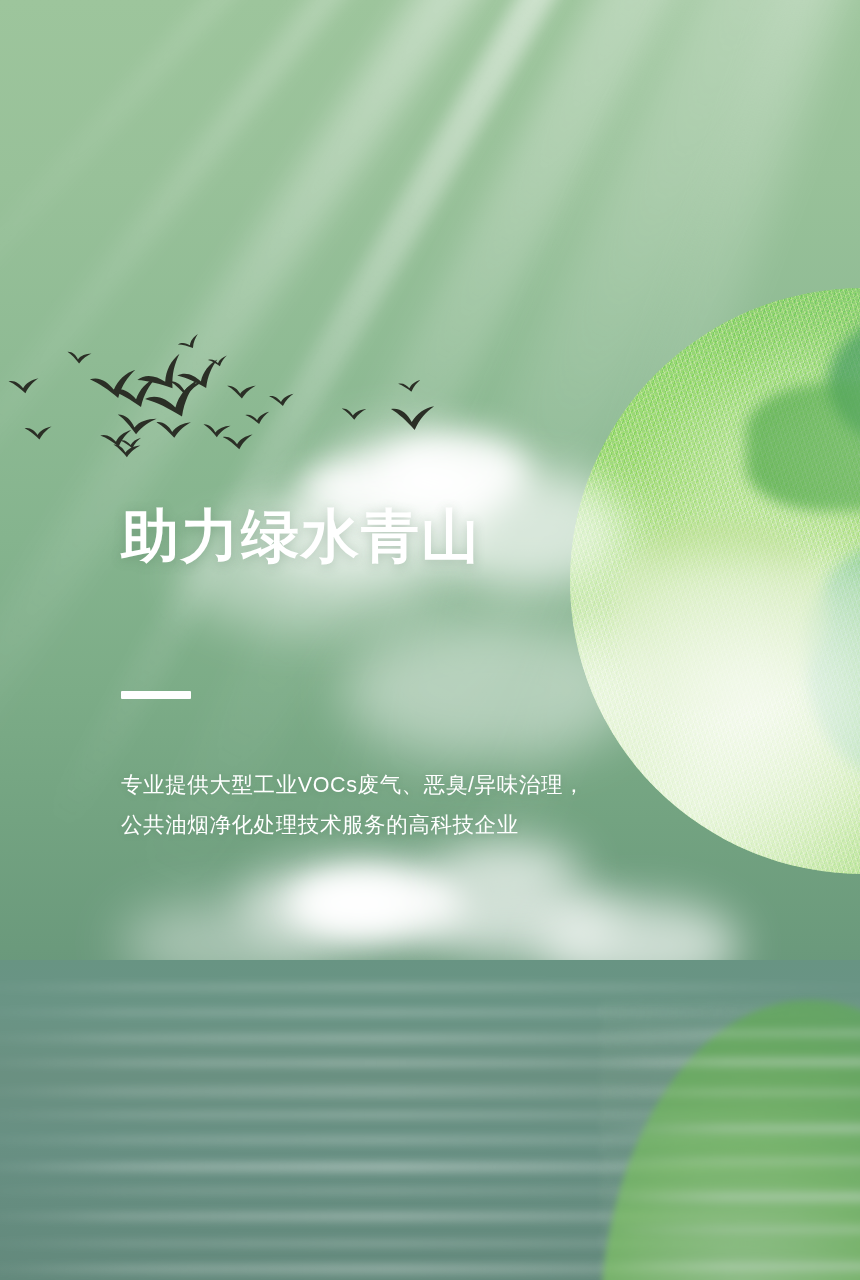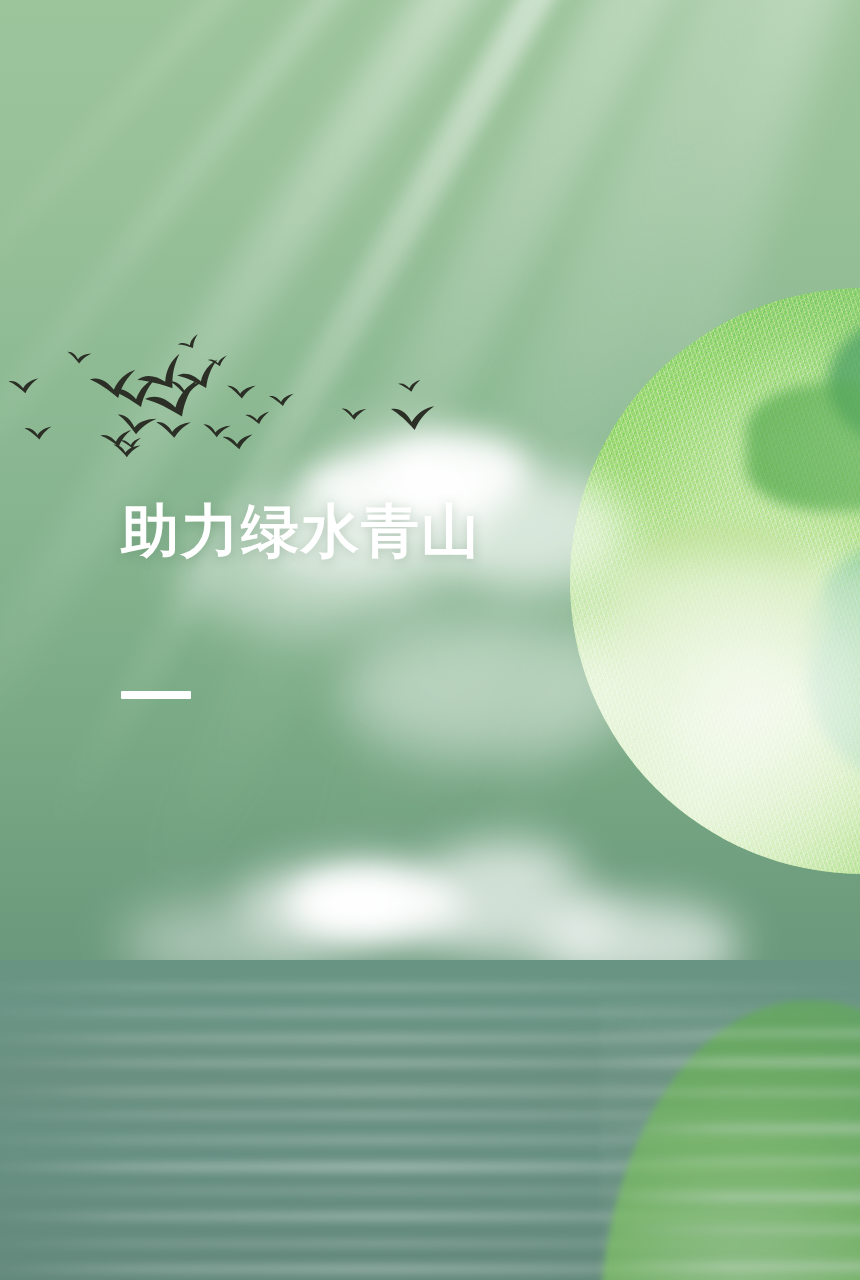--- a/index.html
+++ b/index.html
@@ -17,21 +17,20 @@
        #9DC59C 0%,
        #98C199 14%,
        #8FBB94 28%,
        #85B48E 42%,
        #7CAC87 54%,
        #73A381 64%,
        #6B9A7C 74%,
        #659278 84%,
        #628E78 92%,
        #5F8B76 100%);
-    font-family:Liberation Mono, monospace;
   }
 
   
   .rays { position:absolute; inset:0; overflow:hidden; pointer-events:none; }
   .ray {
     position:absolute;
     top:-420px;
     transform-origin:50% 0%;
     background:linear-gradient(180deg, rgba(255,255,255,.92) 0%, rgba(255,255,255,.55) 30%, rgba(255,255,255,.16) 68%, rgba(255,255,255,0) 100%);
     filter:blur(14px);
@@ -298,14 +297,18 @@
     <div class="refl-streak" style="top:226px;height:7px;opacity:.5;"></div>
     <div class="refl-streak" style="top:262px;height:9px;opacity:.55;"></div>
   </div>
 
   <div class="headline">
     <span class="hl-line">助力绿水青山</span>
   </div>
 
   <div class="divider"></div>
 
+  <div class="subtitle">
+    <span class="sub-line">专业提供大型工业VOCs废气、恶臭/异味治理，</span>
+    <span class="sub-line">公共油烟净化处理技术服务的高科技企业</span>
+  </div>
 
 </div>
 
 </body></html>

